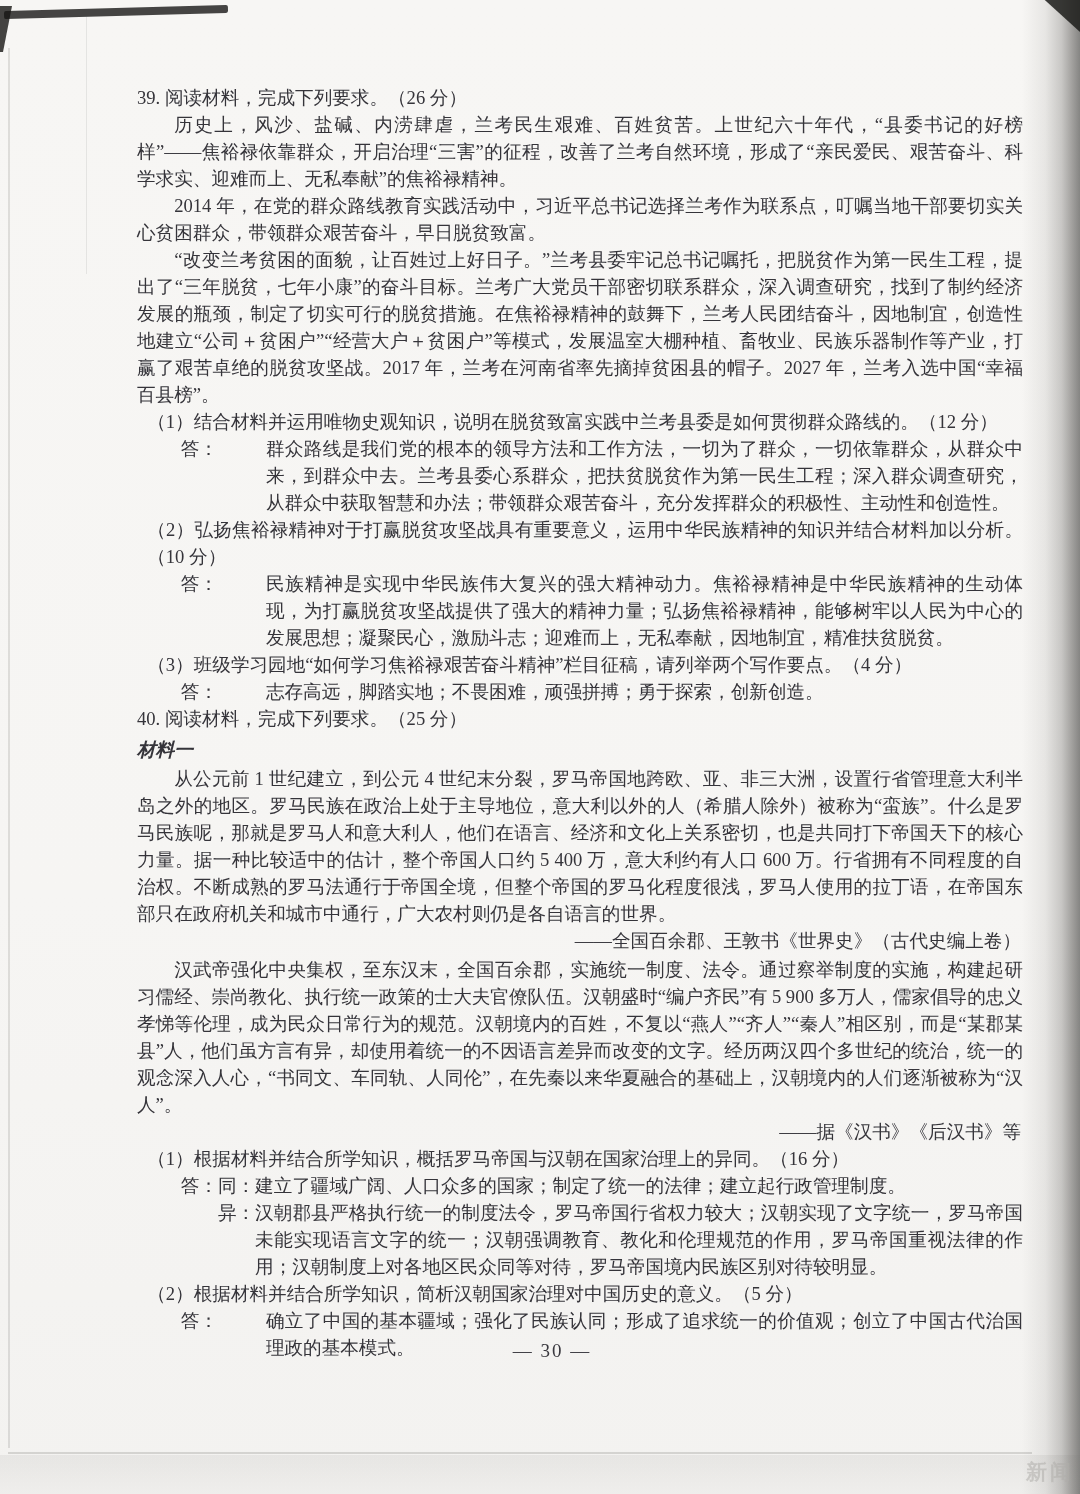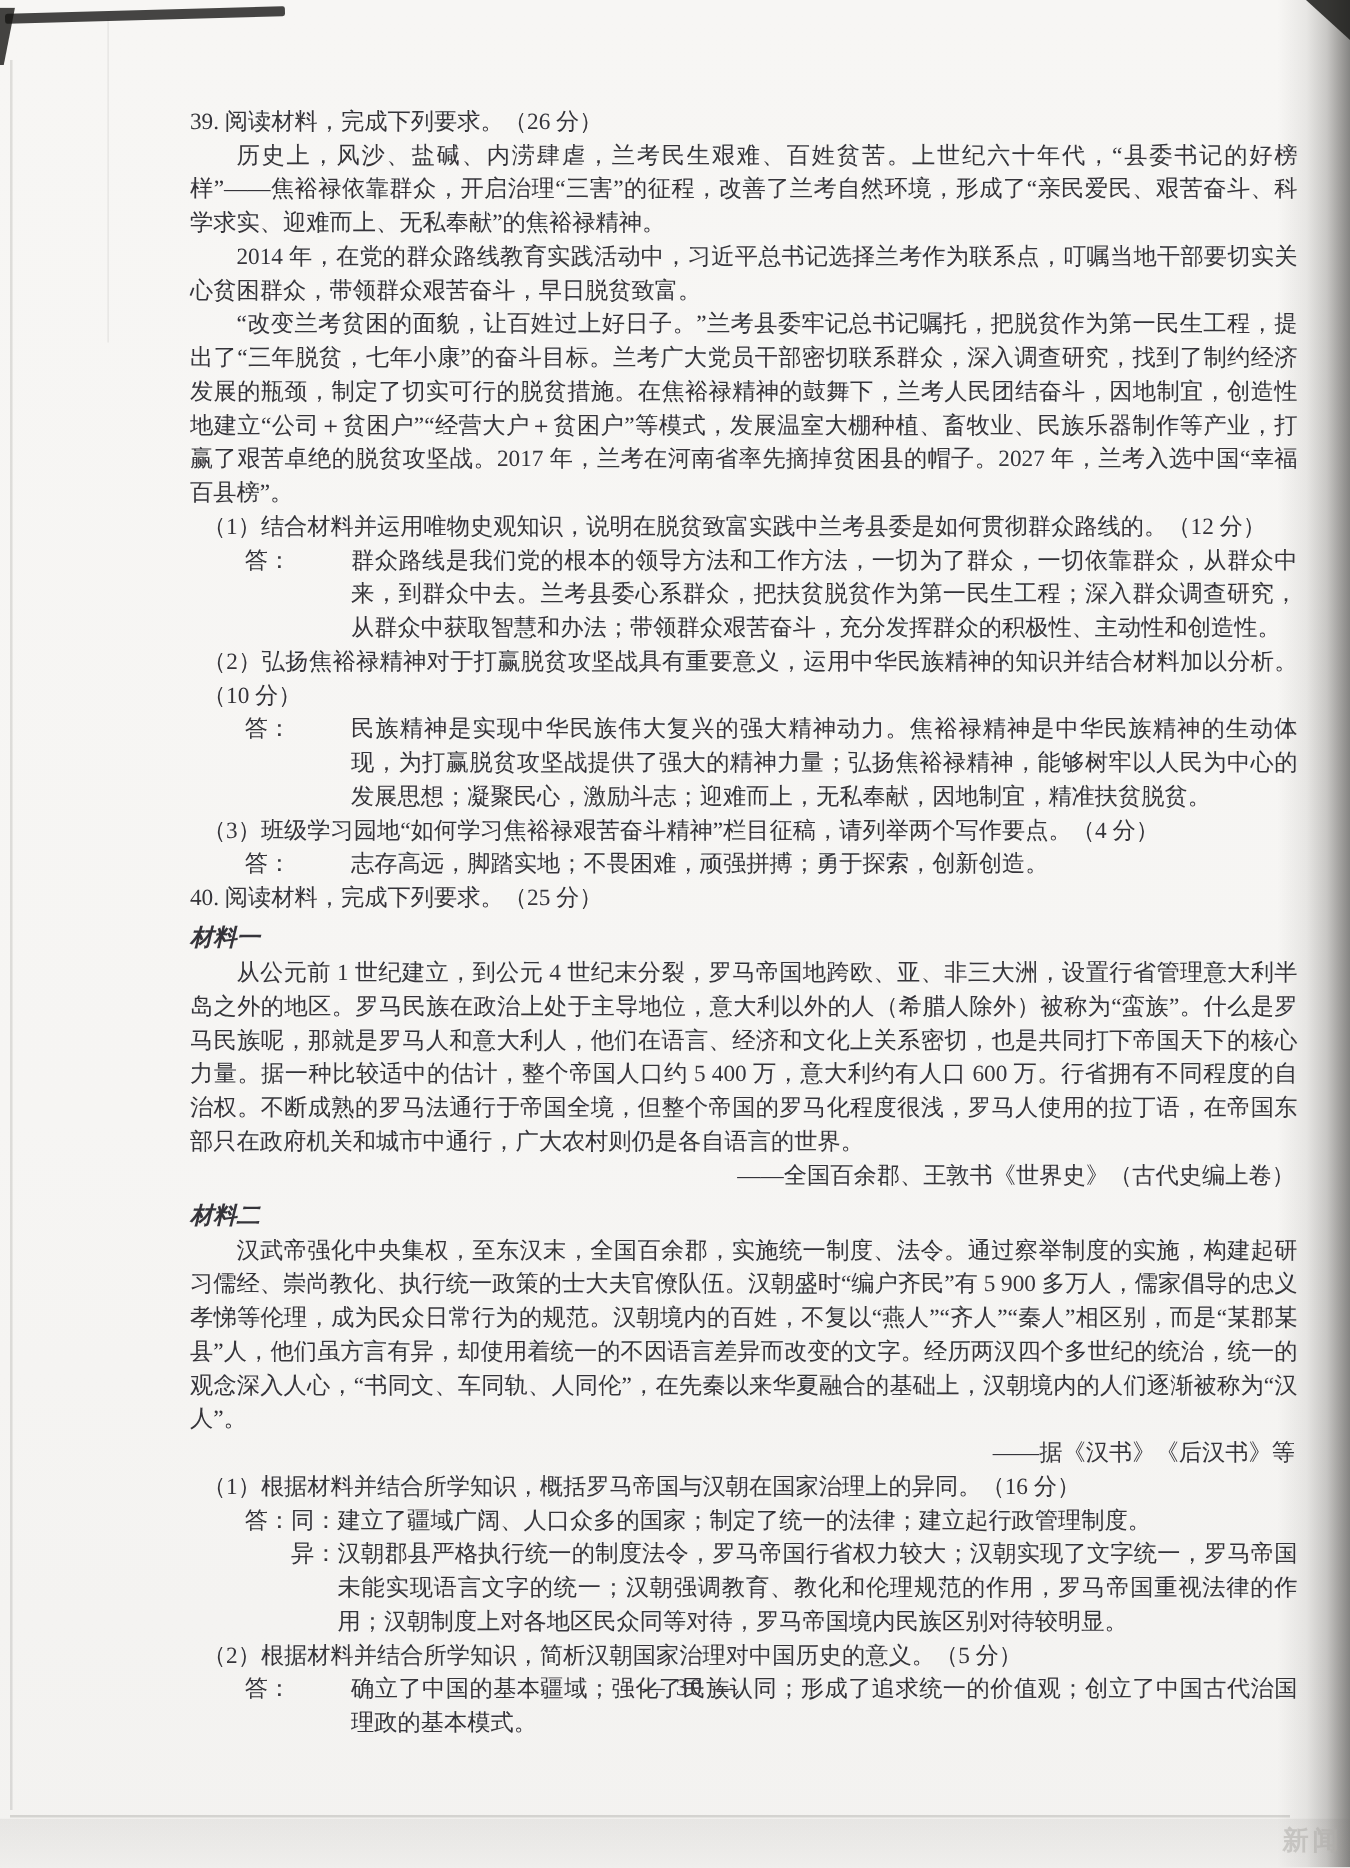--- a/index.html
+++ b/index.html
@@ -59,21 +59,21 @@
     background: linear-gradient(180deg, rgba(120,118,114,0.10), rgba(120,118,114,0.03));
   }
   .watermark {
     position: absolute; right: 6px; bottom: 8px;
     font-family: "Liberation Sans", "DejaVu Sans", sans-serif;
     font-size: 21px; letter-spacing: 3px; font-weight: 700;
     color: rgba(175,173,170,0.55);
   }
   
   .content {
-    position: absolute; left: 152px; top: 84px; width: 886px;
+    position: absolute; left: 137px; top: 84px; width: 886px;
     font-size: 18.6px; line-height: 27px; color: #35343a;
     text-align: justify;
   }
   .q-heading { text-indent: 0; }
   .para { text-indent: 2em; }
   .subq { margin-left: 0.55em; }
   .answer { display: flex; margin-left: 2.35em; }
   .answer .alabel { flex: 0 0 auto; white-space: nowrap; }
   .answer .abody { flex: 1 1 auto; text-align: justify; margin-left: 48px; }
   .answer-rows { flex: 1 1 auto; display: flex; flex-direction: column; }
@@ -130,21 +130,20 @@
       <span class="alabel">答：</span>
       <span class="abody">志存高远，脚踏实地；不畏困难，顽强拼搏；勇于探索，创新创造。</span>
     </div>
 
     <div class="q-heading">40. 阅读材料，完成下列要求。（25 分）</div>
 
     <div class="material-label">材料一</div>
     <div class="material">从公元前 1 世纪建立，到公元 4 世纪末分裂，罗马帝国地跨欧、亚、非三大洲，设置行省管理意大利半岛之外的地区。罗马民族在政治上处于主导地位，意大利以外的人（希腊人除外）被称为“蛮族”。什么是罗马民族呢，那就是罗马人和意大利人，他们在语言、经济和文化上关系密切，也是共同打下帝国天下的核心力量。据一种比较适中的估计，整个帝国人口约 5 400 万，意大利约有人口 600 万。行省拥有不同程度的自治权。不断成熟的罗马法通行于帝国全境，但整个帝国的罗马化程度很浅，罗马人使用的拉丁语，在帝国东部只在政府机关和城市中通行，广大农村则仍是各自语言的世界。</div>
     <div class="source-line">——全国百余郡、王敦书《世界史》（古代史编上卷）</div>
 
-    <div class="material-label">材料二</div>
     <div class="material">汉武帝强化中央集权，至东汉末，全国百余郡，实施统一制度、法令。通过察举制度的实施，构建起研习儒经、崇尚教化、执行统一政策的士大夫官僚队伍。汉朝盛时“编户齐民”有 5 900 多万人，儒家倡导的忠义孝悌等伦理，成为民众日常行为的规范。汉朝境内的百姓，不复以“燕人”“齐人”“秦人”相区别，而是“某郡某县”人，他们虽方言有异，却使用着统一的不因语言差异而改变的文字。经历两汉四个多世纪的统治，统一的观念深入人心，“书同文、车同轨、人同伦”，在先秦以来华夏融合的基础上，汉朝境内的人们逐渐被称为“汉人”。</div>
     <div class="source-line">——据《汉书》《后汉书》等</div>
 
     <div class="subq"><span>（1）</span><span>根据材料并结合所学知识，概括罗马帝国与汉朝在国家治理上的异同。（16 分）</span></div>
     <div class="answer">
       <span class="alabel">答：</span>
       <span class="answer-rows">
         <span class="arow">
           <span class="rlabel">同：</span>
           <span class="rtext">建立了疆域广阔、人口众多的国家；制定了统一的法律；建立起行政管理制度。</span>

